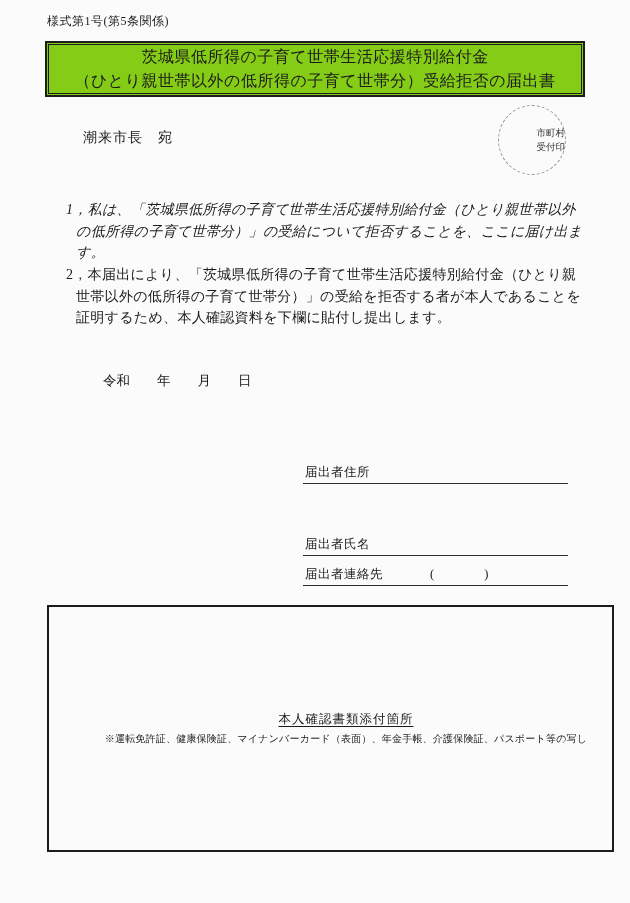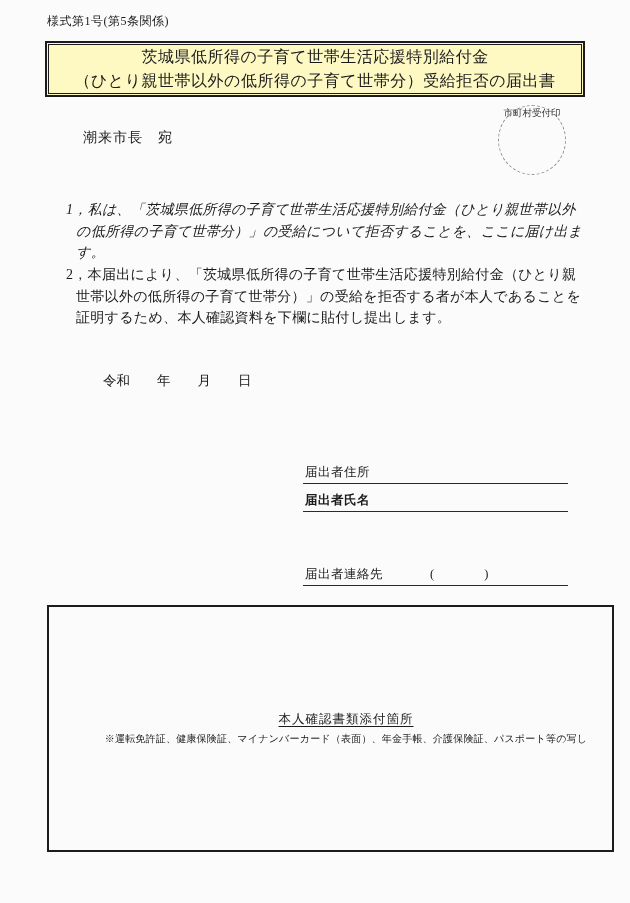--- a/index.html
+++ b/index.html
@@ -13,40 +13,40 @@
 
   .form-number {
     position:absolute; left:47px; top:13px;
     font-size:12px; letter-spacing:0.5px;
   }
 
   .title-box {
     position:absolute; left:45px; top:41px;
     width:536px; height:52px;
     border:2px solid #1c1c1c;
-    background:#fef9c3;
+    background:#84cc16;
   }
   .title-box-inner {
     position:absolute; left:1px; top:1px; right:1px; bottom:1px;
     border:1px solid #1c1c1c;
     display:flex; flex-direction:column; justify-content:center; align-items:center;
     text-align:center;
     font-size:16px; line-height:24px; letter-spacing:0.5px;
   }
 
   .addressee {
     position:absolute; left:83px; top:129px;
     font-size:14px; letter-spacing:1px;
   }
 
   .stamp {
     position:absolute; left:498px; top:105px;
     width:68px; height:70px;
     border:1px dashed #8f8f8f; border-radius:50%;
-    display:flex; flex-direction:row; justify-content:center; align-items:flex-start;
+    display:flex; flex-direction:column; justify-content:center; align-items:flex-end;
     font-size:9.5px; line-height:14px; color:#333;
     box-sizing:border-box;
   }
 
   .para {
     position:absolute; left:76px; width:514px;
     font-size:14px; line-height:21.5px;
     white-space:pre-line;
     text-indent:-10px;
     letter-spacing:0.3px;
@@ -59,21 +59,21 @@
     font-size:13.5px;
     margin-left:28px;
   }
 
   .field {
     position:absolute; left:303px; width:265px; height:23px;
     border-bottom:1px solid #2a2a2a;
     font-size:12.5px;
   }
   .field-address  { top:460px; }
-  .field-name     { top:488px;font-weight:bold; }
+  .field-name     { top:532px; }
   .field-contact  { top:562px; }
   .field-label { position:absolute; left:2px; bottom:2px; letter-spacing:0.5px; white-space:pre; }
   .phone-parens { position:absolute; left:127px; bottom:2px; white-space:pre; }
 
   .attach-box {
     position:absolute; left:47px; top:605px;
     width:532px; height:243px;
     border:2px solid #1c1c1c;
     display:flex; flex-direction:column; justify-content:center; align-items:center;
     background:#fbfbfb;

